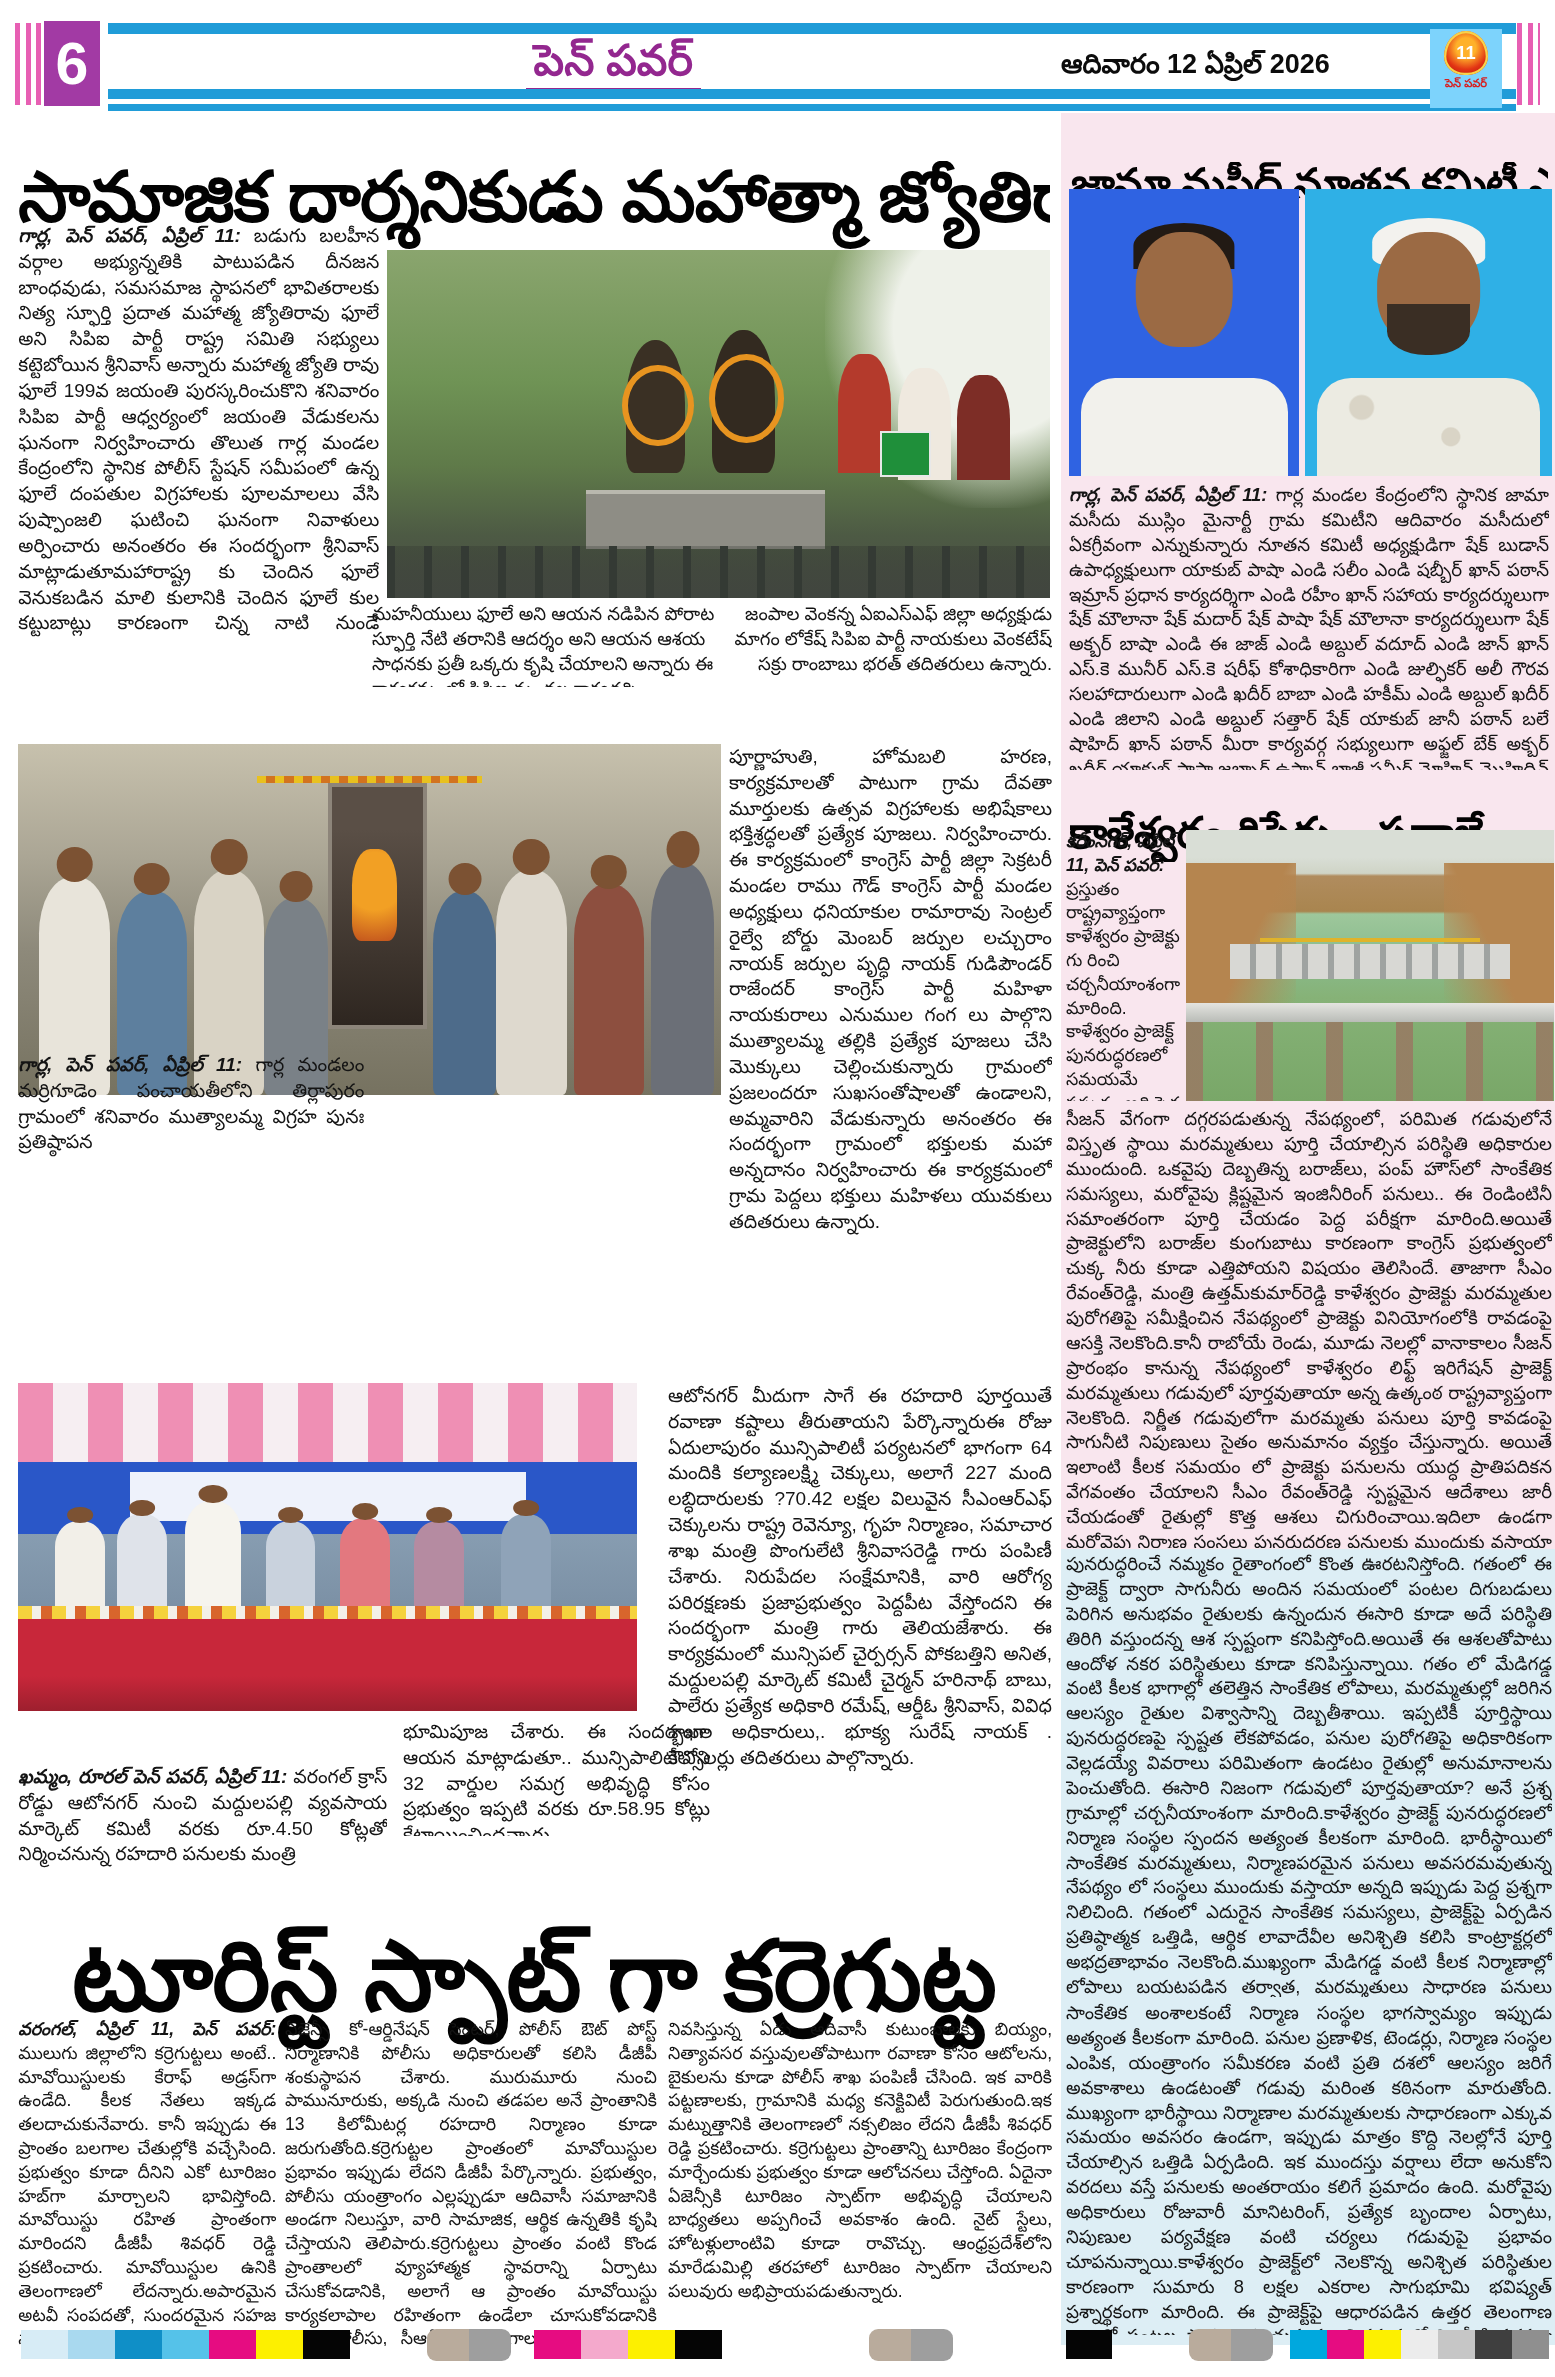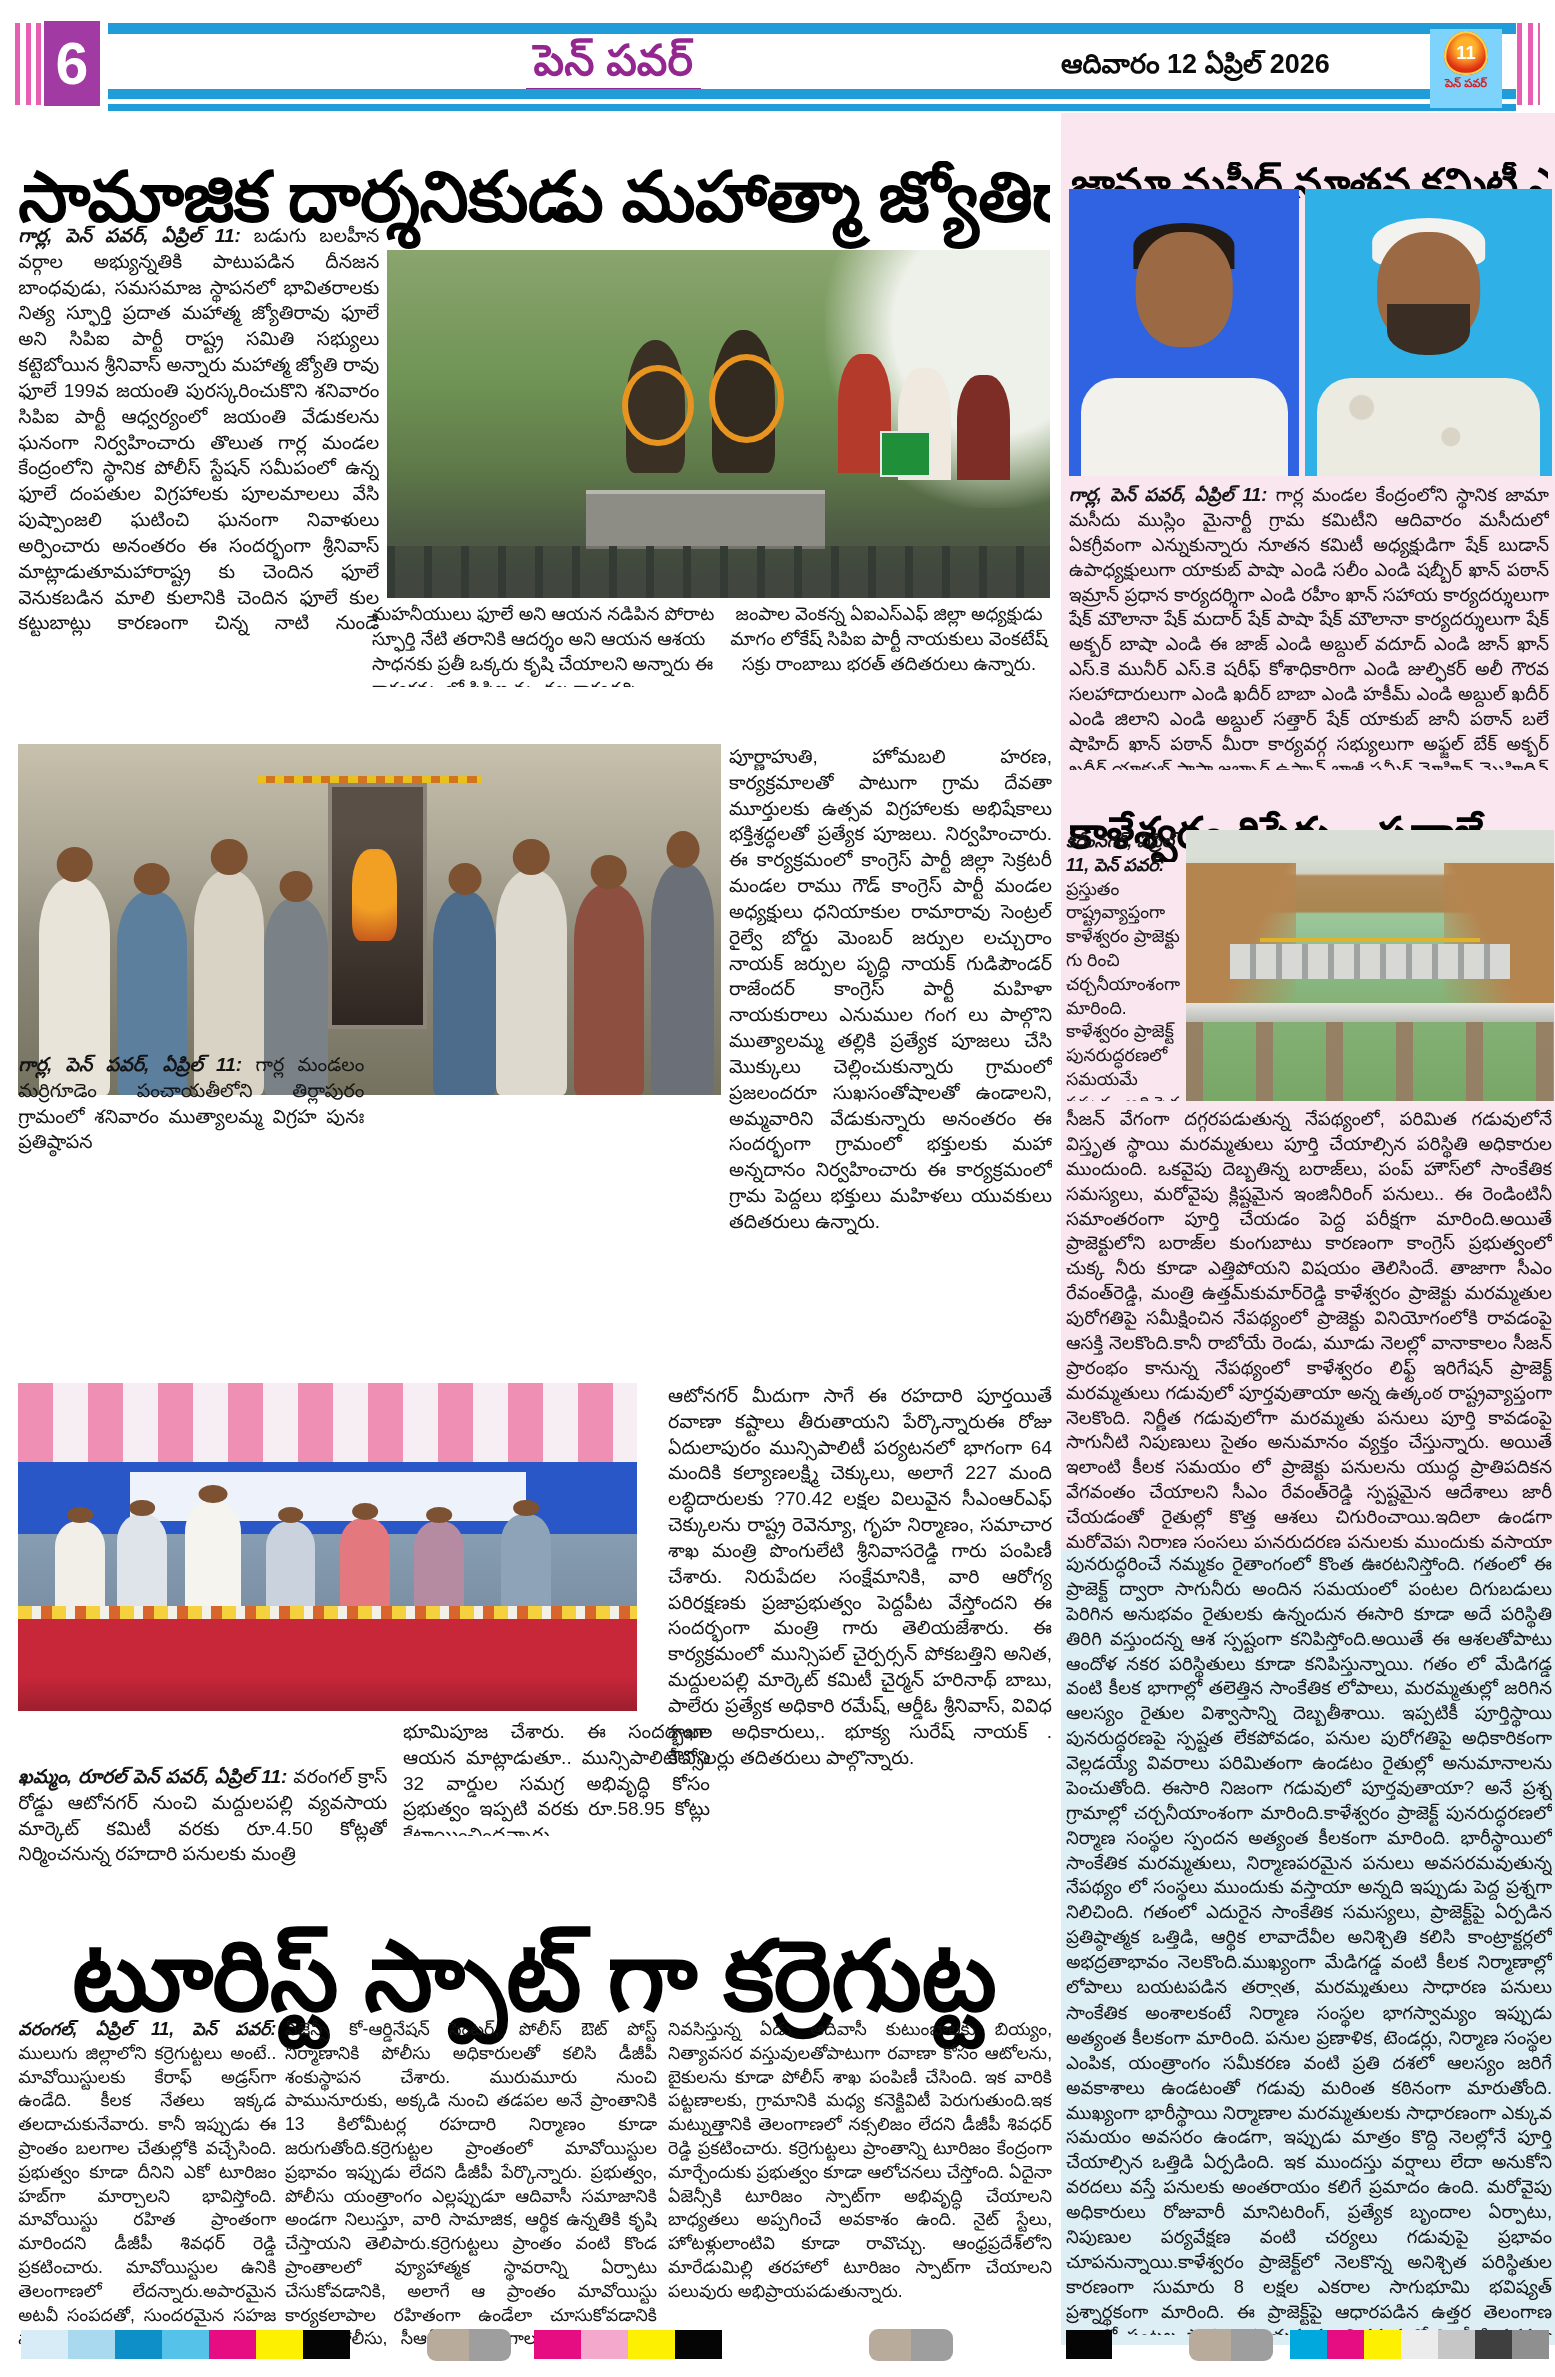--- a/index.html
+++ b/index.html
@@ -32,21 +32,21 @@
        color:#141414;word-break:break-word;}
   .dl{font-weight:bold;font-style:italic;}
   
   #pinkBlock{left:1061px;top:113px;width:494px;height:1437px;background:#f9e6ee;}
   #blueBlock{left:1061px;top:1549px;width:494px;height:796px;background:#ddeef5;}
   
   #a1-headline{left:18.3px;top:114px;width:1032px;height:105px;font-size:70px;}
   #a1-body{left:18.3px;top:223px;width:361px;height:418px;}
   #a1-photo{left:387px;top:250px;width:663px;height:348px;}
   #a1-cap1{left:372px;top:602px;width:343px;height:85px;font-size:18.3px;text-align:left;}
-  #a1-cap2{left:726px;top:602px;width:326px;height:85px;font-size:18.3px;text-align:center;}
+  #a1-cap2{left:726px;top:602px;width:326px;height:85px;font-size:18.3px;text-align:right;}
   #a2-headline{left:18.3px;top:651px;width:1032px;height:90px;font-size:66px;}
   #a2-photo{left:18.3px;top:744px;width:703px;height:351px;}
   #a2-col{left:729px;top:744px;width:323px;height:522px;}
   #a2-b1{left:18.3px;top:1052px;width:346px;height:159px;}
   #a2-b2{left:377px;top:1104px;width:345px;height:159px;}
   #a3-headline{left:18.3px;top:1278px;width:1032px;height:98px;font-size:75px;}
   #a3-photo{left:18.3px;top:1383px;width:619px;height:328px;}
   #a3-col{left:668px;top:1383px;width:384px;height:419px;}
   #a3-b1{left:18.3px;top:1719px;width:369px;height:117px;margin-top:45px;}
   #a3-b2{left:403px;top:1719px;width:307px;height:117px;}

